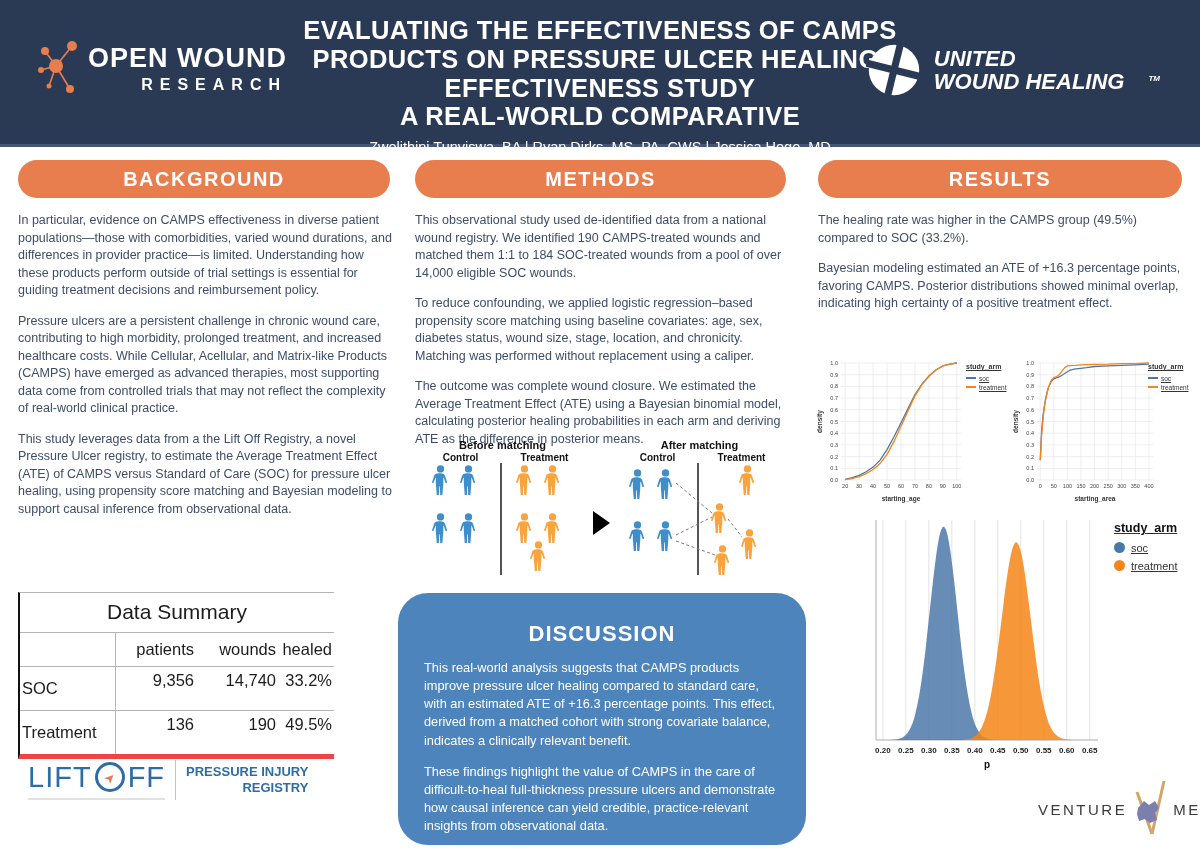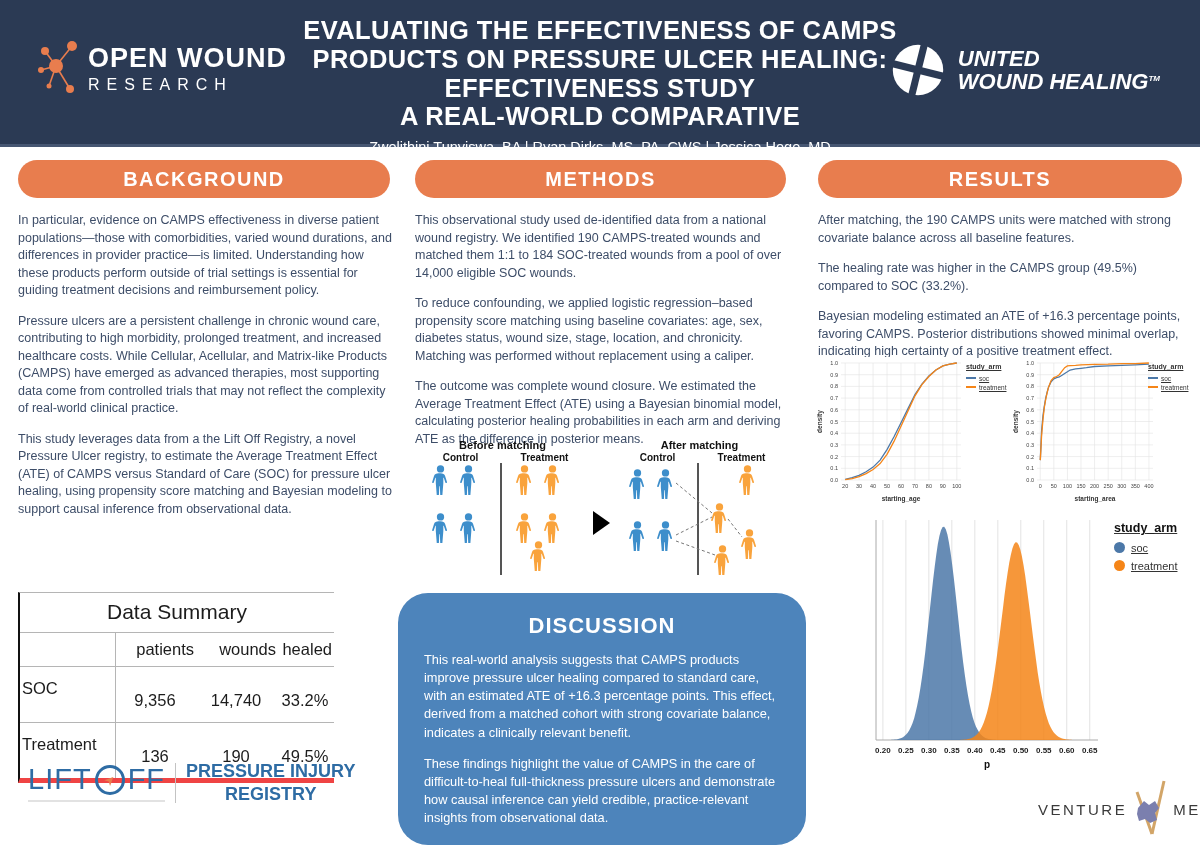--- a/index.html
+++ b/index.html
@@ -4,27 +4,27 @@
 <style>
   html,body{margin:0;padding:0;background:#fff;}
   .poster{position:relative;width:1200px;height:849px;background:#ffffff;overflow:hidden;
           font-family:"Liberation Sans",sans-serif;}
 
   
   .header{position:absolute;left:0;top:0;width:1200px;height:144px;background:#2b3a54;
           border-bottom:3px solid #465672;}
   .logo-left{position:absolute;left:36px;top:36px;display:flex;align-items:center;gap:6px;color:#fff;}
   .logo-left .lw1{font-size:27px;font-weight:600;letter-spacing:1px;}
-  .logo-left .lw2{font-size:16px;font-weight:400;letter-spacing:7px;text-align:left;margin-top:2px;}
+  .logo-left .lw2{font-size:16px;font-weight:700;letter-spacing:7px;text-align:right;margin-top:2px;}
   .title-block{position:absolute;left:50%;transform:translateX(-50%);top:16px;width:660px;text-align:center;color:#fff;}
   .title-line{font-size:25.5px;font-weight:800;line-height:1.13;letter-spacing:.4px;}
   .authors{margin-top:8px;font-size:14.5px;font-weight:400;}
   .logo-right{position:absolute;right:40px;top:42px;display:flex;align-items:center;gap:12px;color:#fff;}
   .logo-right .uw{font-size:22px;font-weight:800;font-style:italic;line-height:1.05;}
-  .logo-right sup{font-size:8px;}
+  .logo-right sup{font-size:8px;padding-left:24px;}
 
   
   .pill{position:absolute;top:160px;height:38px;border-radius:19px;background:#e87d4e;color:#fff;
         font-size:20px;font-weight:800;letter-spacing:1.5px;text-align:center;line-height:39px;}
   .pill.bg{left:18px;width:372px;}
   .pill.me{left:415px;width:371px;}
   .pill.re{left:818px;width:364px;}
   .col-text{position:absolute;top:212px;font-size:12.5px;line-height:1.4;color:#3d4d68;font-weight:500;}
   .col-text p{margin:0 0 13px 0;}
   .col-text.c1{left:18px;width:374px;}
@@ -34,46 +34,46 @@
   
   .data-table{position:absolute;left:18px;top:592px;width:314px;color:#1c1c1c;
               border-left:2px solid #111;border-top:1px solid #b5b5b5;border-bottom:5px solid #ef4444;background:#fff;}
   .dt-title{font-size:21px;text-align:center;padding:7px 0 8px 0;border-bottom:1px solid #b5b5b5;}
   .dt-grid{display:grid;grid-template-columns:96px 80px 82px 56px;}
   .dt-cell{font-size:16.5px;}
   .dt-corner,.dt-label{border-right:1px solid #b5b5b5;}
   .dt-head{text-align:right;padding:7px 2px 7px 0;}
   .dt-corner{padding:7px 0;}
   .dt-label{border-top:1px solid #b5b5b5;padding:12px 4px 12px 2px;}
-  .dt-val{border-top:1px solid #b5b5b5;text-align:center;padding:24px 2px 12px 0;}
+  .dt-val{border-top:1px solid #b5b5b5;text-align:right;padding:4px 2px 12px 0;}
 
   
   .liftoff{position:absolute;left:28px;top:760px;display:flex;align-items:center;gap:10px;}
   .lo-word{display:flex;align-items:center;gap:2px;border-bottom:2px solid #e2e2e2;padding-bottom:4px;
            color:#2e6ca4;font-size:29px;font-weight:500;letter-spacing:1px;}
   .lo-o{width:24px;height:24px;border:3px solid #2e6ca4;border-radius:50%;display:inline-flex;
         align-items:center;justify-content:center;margin:0 1px;}
   .lo-o span{color:#e87d4e;font-size:13px;transform:rotate(-45deg);line-height:1;}
   .lo-divider{width:1px;height:40px;background:#c3c3c3;}
-  .lo-right{color:#2e6ca4;font-size:18px;font-weight:600;text-align:center;line-height:1.25;}
+  .lo-right{color:#2e6ca4;font-size:13px;font-weight:600;text-align:right;line-height:1.25;}
 
   
   .match{position:absolute;left:420px;top:437px;width:362px;}
   .match-title{text-align:center;font-size:13px;font-weight:700;color:#111;}
   .match-panels{display:flex;justify-content:center;gap:6px;margin-top:2px;}
   .match-panel{width:168px;}
   .match-label{text-align:center;font-size:11px;font-weight:700;color:#111;}
   .match-cols{display:flex;margin-top:1px;}
   .match-cols span{width:50%;text-align:center;font-size:10px;font-weight:700;color:#111;}
   .match-arrow{width:0;height:0;border-top:12px solid transparent;border-bottom:12px solid transparent;
                border-left:17px solid #000;align-self:center;margin-top:28px;}
 
   
   .discussion{position:absolute;left:398px;top:593px;width:408px;height:252px;border-radius:30px;
-              background:#4d84bb;color:#fff;box-sizing:border-box;padding:20px 26px;}
+              background:#4d84bb;color:#fff;box-sizing:border-box;padding:28px 26px;}
   .discussion h2{margin:0 0 12px 0;text-align:center;font-size:22px;font-weight:800;letter-spacing:1px;}
   .discussion p{margin:0 0 13px 0;font-size:12.8px;line-height:1.42;font-weight:500;}
 
   
   .chart{position:absolute;background:#fff;}
   #chart-age{left:814px;top:357px;}
   #chart-area{left:1010px;top:357px;}
   #chart-density{left:860px;top:512px;}
   svg{font-family:"Liberation Sans",sans-serif;}
   .legend{position:absolute;color:#333;text-decoration:underline;}
@@ -159,21 +159,20 @@
       <p>In particular, evidence on CAMPS effectiveness in diverse patient populations—those with comorbidities, varied wound durations, and differences in provider practice—is limited. Understanding how these products perform outside of trial settings is essential for guiding treatment decisions and reimbursement policy.</p>
       <p>Pressure ulcers are a persistent challenge in chronic wound care, contributing to high morbidity, prolonged treatment, and increased healthcare costs. While Cellular, Acellular, and Matrix-like Products (CAMPS) have emerged as advanced therapies, most supporting data come from controlled trials that may not reflect the complexity of real-world clinical practice.</p>
       <p>This study leverages data from a the Lift Off Registry, a novel Pressure Ulcer registry, to estimate the Average Treatment Effect (ATE) of CAMPS versus Standard of Care (SOC) for pressure ulcer healing, using propensity score matching and Bayesian modeling to support causal inference from observational data.</p>
     </div>
   <div class="col-text c2">
       <p>This observational study used de-identified data from a national wound registry. We identified 190 CAMPS-treated wounds and matched them 1:1 to 184 SOC-treated wounds from a pool of over 14,000 eligible SOC wounds.</p>
       <p>To reduce confounding, we applied logistic regression–based propensity score matching using baseline covariates: age, sex, diabetes status, wound size, stage, location, and chronicity. Matching was performed without replacement using a caliper.</p>
       <p>The outcome was complete wound closure. We estimated the Average Treatment Effect (ATE) using a Bayesian binomial model, calculating posterior healing probabilities in each arm and deriving ATE as the difference in posterior means.</p>
     </div>
   <div class="col-text c3">
-      <p>After matching, the 190 CAMPS units were matched with strong covariate balance across all baseline features.</p>
       <p>The healing rate was higher in the CAMPS group (49.5%) compared to SOC (33.2%).</p>
       <p>Bayesian modeling estimated an ATE of +16.3 percentage points, favoring CAMPS. Posterior distributions showed minimal overlap, indicating high certainty of a positive treatment effect.</p>
     </div>
 
   <div class="data-table">
     <div class="dt-title">Data Summary</div>
     <div class="dt-grid">
       <div class="dt-cell dt-head dt-corner"></div>
       <div class="dt-cell dt-head">patients</div>
       <div class="dt-cell dt-head">wounds</div>

